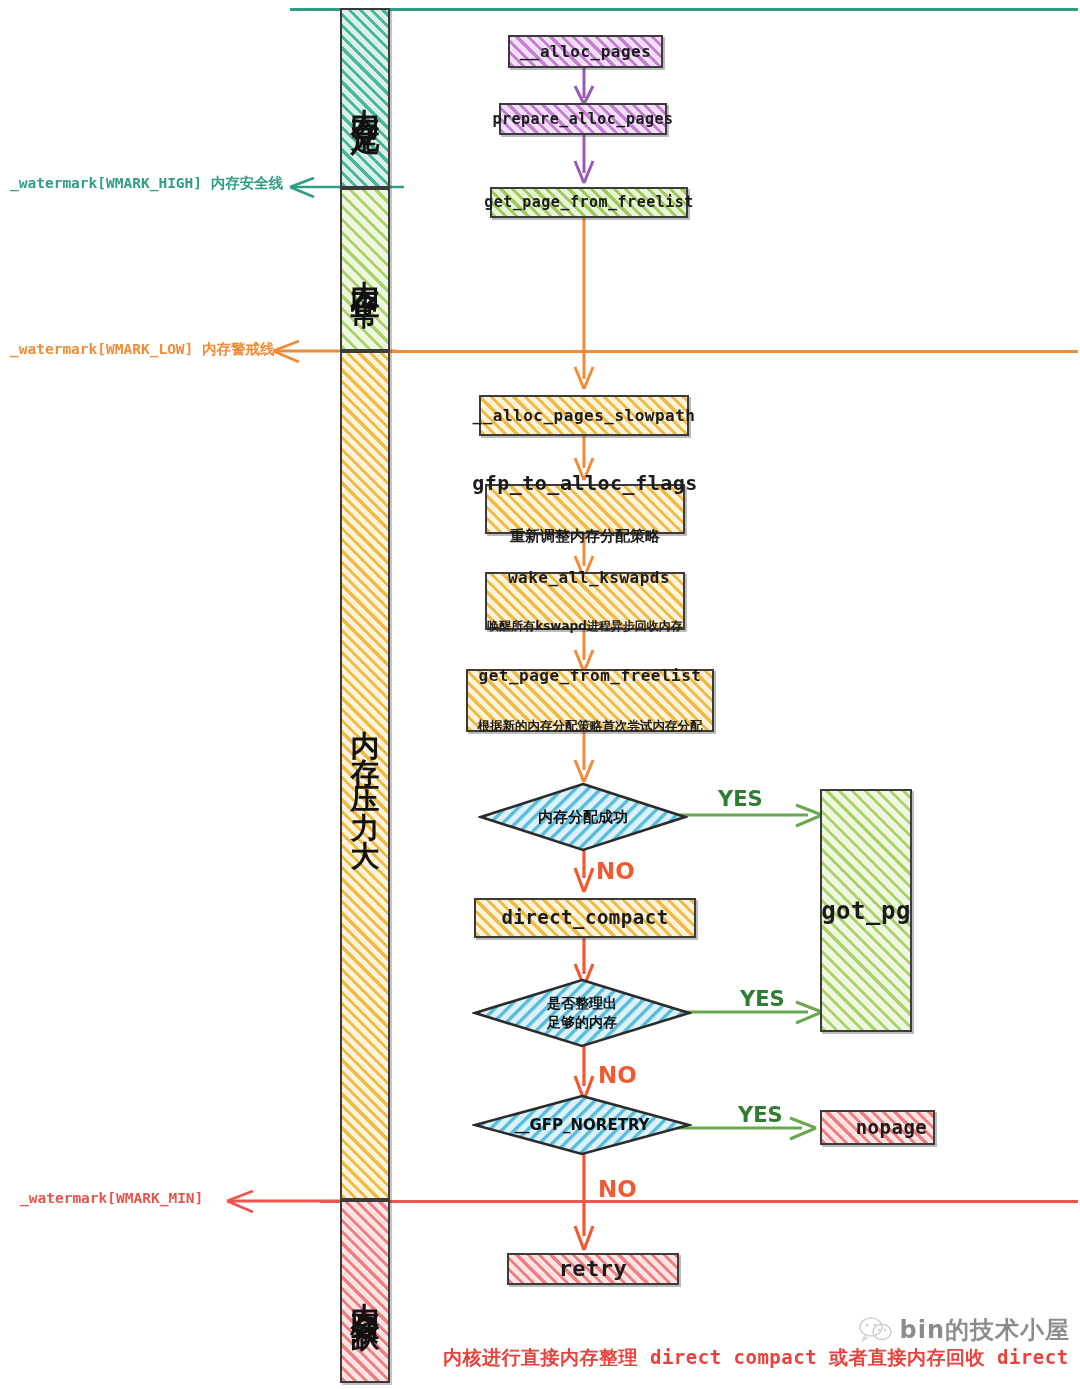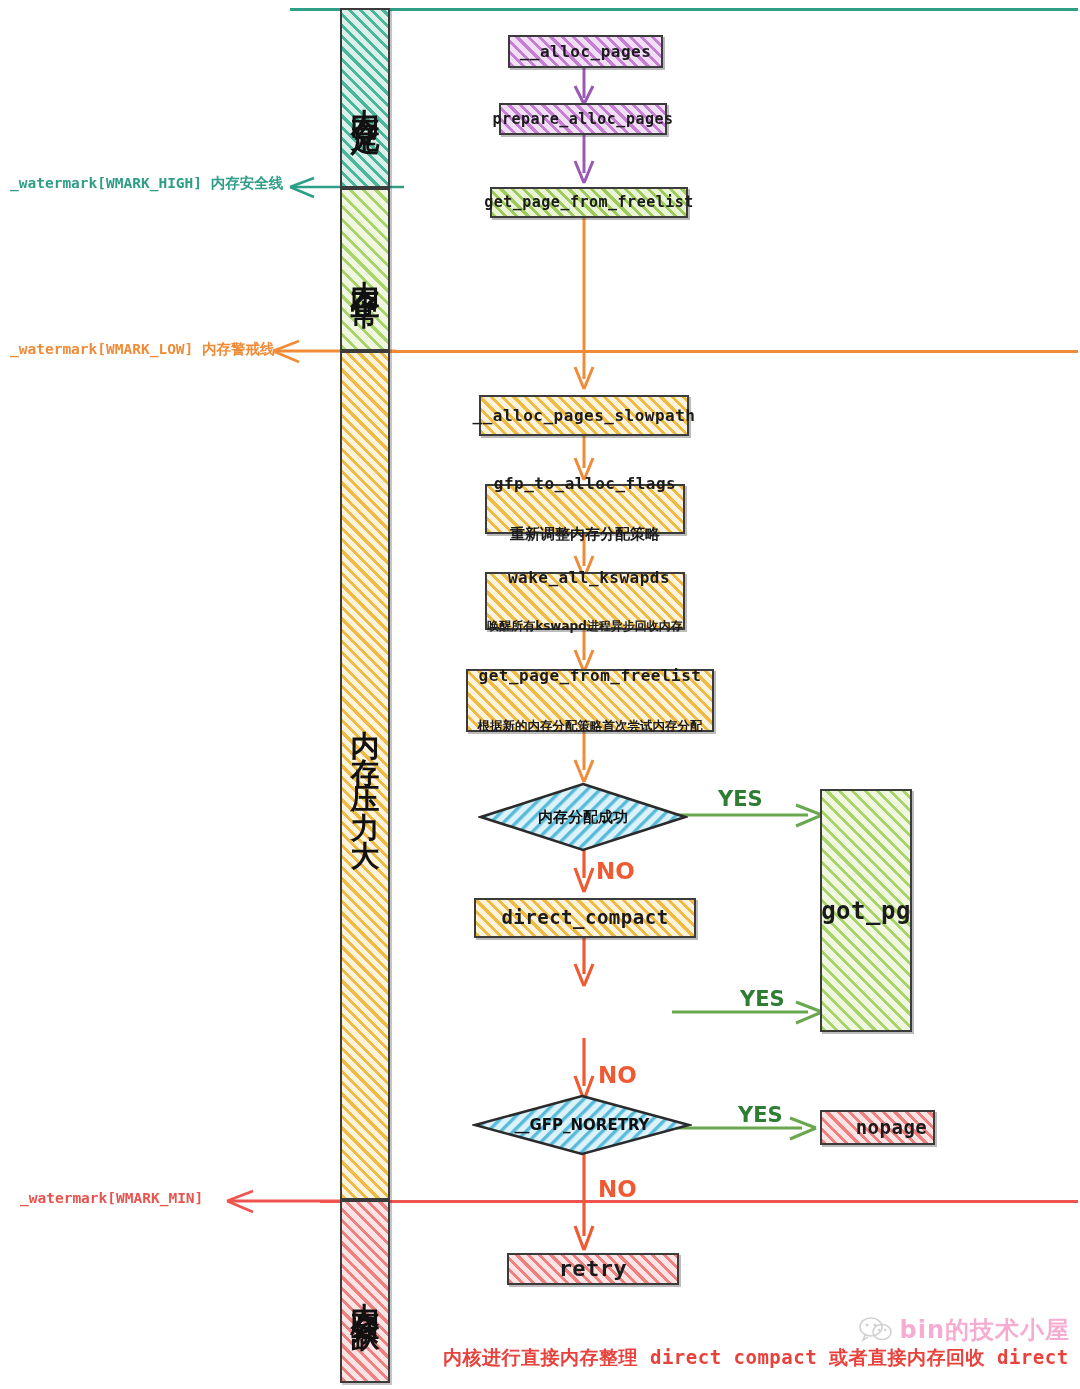--- a/index.html
+++ b/index.html
@@ -52,21 +52,21 @@
 
   .wm-label{position:absolute;font-family:"DejaVu Sans Mono","Liberation Mono",monospace;
         font-weight:bold;font-size:14.5px;white-space:nowrap;}
 
   .caption{position:absolute;font-family:"DejaVu Sans Mono","Liberation Mono",monospace;
         font-weight:bold;font-size:19px;color:#e8423c;white-space:nowrap;
         letter-spacing:.5px;}
 
   
   .wmark{position:absolute;right:10px;top:1314px;display:flex;align-items:center;
-        gap:7px;opacity:.45;color:#ec4899;font-size:24px;font-weight:bold;
+        gap:7px;opacity:.45;color:#000000;font-size:24px;font-weight:bold;
         letter-spacing:1px;}
 </style>
 </head>
 <body>
 
 <div id="stage">
 
   <div class="hline" style="left:290px;top:8px;width:788px;background:#2e9e86;height:3px;"></div>
 
   <svg style="position:absolute;left:286px;top:172px;width:120px;height:30px;">
@@ -198,21 +198,21 @@
 
   <div class="node h-green" style="left:490px;top:187px;width:198px;height:31px;">
     <div class="t1" style="font-size:15px;">get_page_from_freelist</div>
   </div>
 
   <div class="node h-yellow" style="left:479px;top:395px;width:210px;height:41px;">
     <div class="t1" style="font-size:16px;">__alloc_pages_slowpath</div>
   </div>
 
   <div class="node h-yellow" style="left:485px;top:484px;width:200px;height:50px;gap:2px;">
-    <div class="t1" style="font-size:16px;">gfp_to_alloc_flags</div>
+    <div class="t1" style="font-size:20px;">gfp_to_alloc_flags</div>
     <div class="t2" style="font-size:15px;">重新调整内存分配策略</div>
   </div>
 
   <div class="node h-yellow" style="left:485px;top:572px;width:200px;height:58px;gap:2px;">
     <div class="t1" style="font-size:16px;padding-left:8px;">wake_all_kswapds</div>
     <div class="t2" style="font-size:12px;">唤醒所有kswapd进程异步回收内存</div>
   </div>
 
   <div class="node h-yellow" style="left:466px;top:669px;width:248px;height:63px;gap:3px;">
     <div class="t1" style="font-size:16px;">get_page_from_freelist</div>
@@ -231,20 +231,35 @@
     </svg>
     <div class="dlabel">
       <span style="font-size:15px;">内存分配成功</span>
     </div>
   </div>
 
   <div class="node h-yellow" style="left:474px;top:898px;width:222px;height:40px;">
     <div class="t1" style="font-size:19px;">direct_compact</div>
   </div>
 
+  <div class="diamond" style="left:472px;top:978px;width:220px;height:70px;">
+    <svg width="220" height="70" style="position:absolute;left:0;top:0;">
+      <defs>
+        <pattern id="hatchblue2" width="9" height="9" patternTransform="rotate(45)" patternUnits="userSpaceOnUse">
+          <rect width="9" height="9" fill="#ddf1f8"></rect>
+            <rect width="3.4" height="9" fill="#57bbdc"></rect>
+        </pattern>
+      </defs>
+      <polygon points="110,2 217,35 110,68 3,35" fill="url(#hatchblue2)" stroke="#2b2b2b" stroke-width="2.6"></polygon>
+    </svg>
+    <div class="dlabel" style="line-height:1.35;">
+      <span style="font-size:14px;">是否整理出</span>
+      <span style="font-size:14px;">足够的内存</span>
+    </div>
+  </div>
 
   <div class="diamond" style="left:472px;top:1094px;width:220px;height:62px;">
     <svg width="220" height="62" style="position:absolute;left:0;top:0;">
       <defs>
         <pattern id="hatchblue3" width="9" height="9" patternTransform="rotate(45)" patternUnits="userSpaceOnUse">
           <rect width="9" height="9" fill="#ddf1f8"></rect>
             <rect width="3.4" height="9" fill="#57bbdc"></rect>
         </pattern>
       </defs>
       <polygon points="110,2 217,31 110,60 3,31" fill="url(#hatchblue3)" stroke="#2b2b2b" stroke-width="2.6"></polygon>

